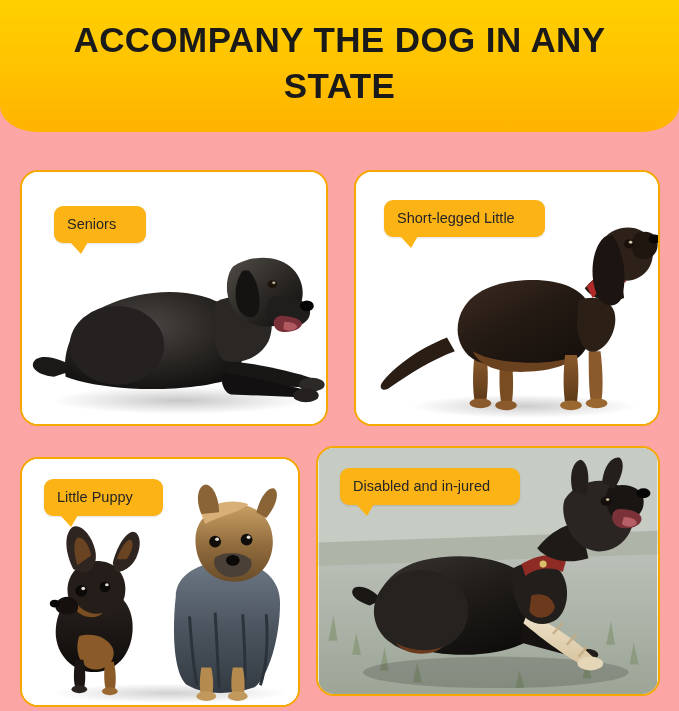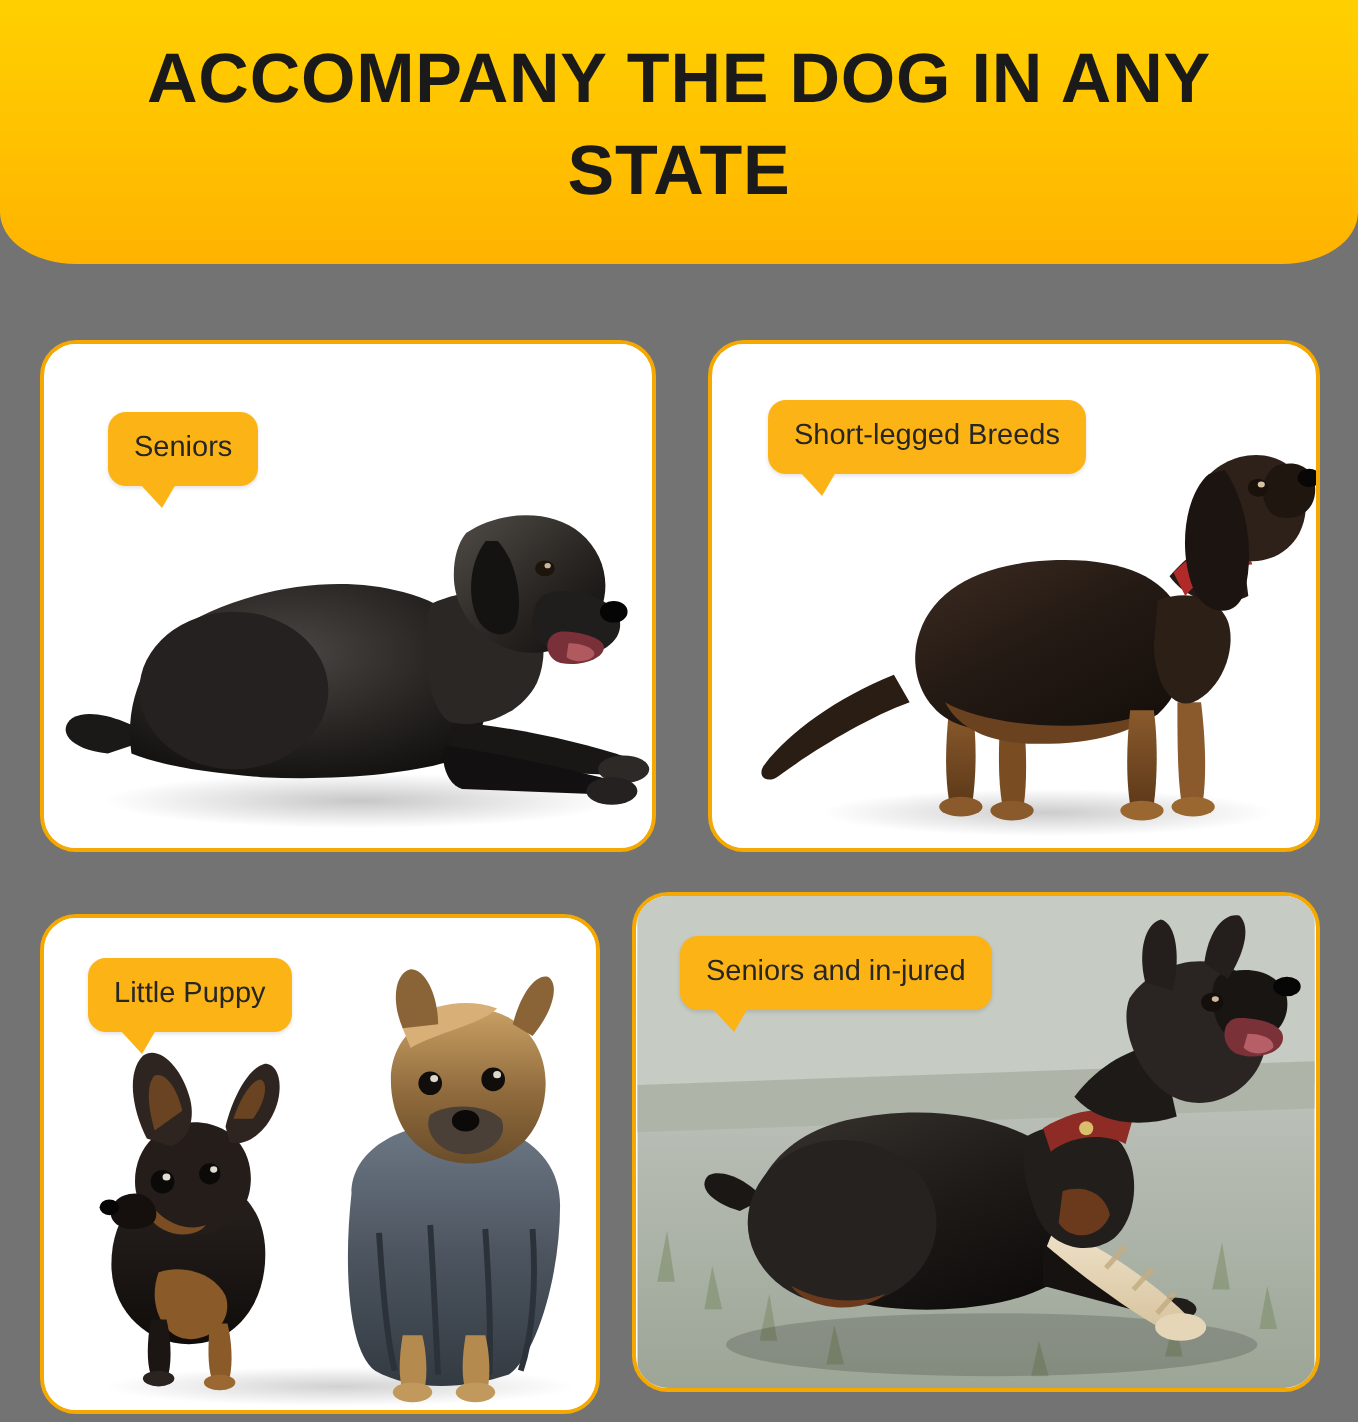--- a/index.html
+++ b/index.html
@@ -11,21 +11,21 @@
     height: 711px;
     background: #ffffff;
     font-family: "Liberation Sans", sans-serif;
     overflow: hidden;
   }
 
   #poster {
     position: relative;
     width: 679px;
     height: 711px;
-    background: #737373;
+    background: #fca5a5;
   }
 
   
   .header {
     position: absolute;
     left: 0;
     top: 0;
     width: 679px;
     height: 132px;
     background: linear-gradient(180deg, #ffd000 0%, #ffc400 45%, #ffb300 100%);
@@ -70,21 +70,21 @@
   .card-bl { left: 20px;  top: 314px; width: 280px; height: 250px; margin-top: 11px; }
   .card-br { left: 316px; top: 314px; width: 344px; height: 250px; }
 
   
   .bubble {
     position: absolute;
     background: #fcb316;
     color: #262626;
     font-size: 14.5px;
     line-height: 1.25;
-    padding: 9px 13px 10px 13px;
+    padding: 9px 30px 10px 13px;
     border-radius: 9px;
     z-index: 6;
     max-width: 150px;
     box-shadow: 0 1px 2px rgba(0,0,0,0.12);
     text-align: right;
   }
   .bubble::after {
     content: "";
     position: absolute;
     left: 16px;
@@ -245,21 +245,21 @@
 
           <ellipse cx="303" cy="68" rx="6" ry="4.6" fill="#080606"></ellipse>
 
           <ellipse cx="277" cy="73" rx="5.2" ry="4.6" fill="#1a120a"></ellipse>
           <ellipse cx="278.6" cy="71.4" rx="1.8" ry="1.5" fill="#d4c2a4"></ellipse>
 
           <path d="M252 66 C240 76 236 104 244 124 C250 138 266 140 270 126
                    C276 104 270 78 260 64 Z" fill="#1c1410"></path>
         </svg>
       </div>
-      <div class="bubble bubble-short">Short-legged Breeds</div>
+      <div class="bubble bubble-short">Short-legged Little</div>
     </div>
 
     <div class="card card-bl">
       <div class="photo">
         <svg viewBox="0 0 280 250" preserveAspectRatio="xMidYMid meet" aria-hidden="true">
           <defs>
             <linearGradient id="chiBody" x1="0%" y1="0%" x2="0%" y2="100%">
               <stop offset="0%" stop-color="#2a2320"></stop>
               <stop offset="100%" stop-color="#0f0c0a"></stop>
             </linearGradient>
@@ -439,17 +439,17 @@
 
           <ellipse cx="330" cy="46" rx="7" ry="5" fill="#070606"></ellipse>
 
           <ellipse cx="292" cy="54" rx="5.6" ry="4.8" fill="#140f0a"></ellipse>
           <ellipse cx="293.6" cy="52.4" rx="1.8" ry="1.4" fill="#cdbb9c"></ellipse>
 
           <path d="M258 44 C254 28 258 14 266 12 C274 14 276 32 272 48 Z" fill="#241f1c"></path>
           <path d="M288 34 C290 18 298 8 306 10 C312 16 308 30 300 42 Z" fill="#241f1c"></path>
         </svg>
       </div>
-      <div class="bubble bubble-disabled">Seniors and in-jured</div>
+      <div class="bubble bubble-disabled">Disabled and in-jured</div>
     </div>
 
   </div>
 </div>
 
 </body></html>

